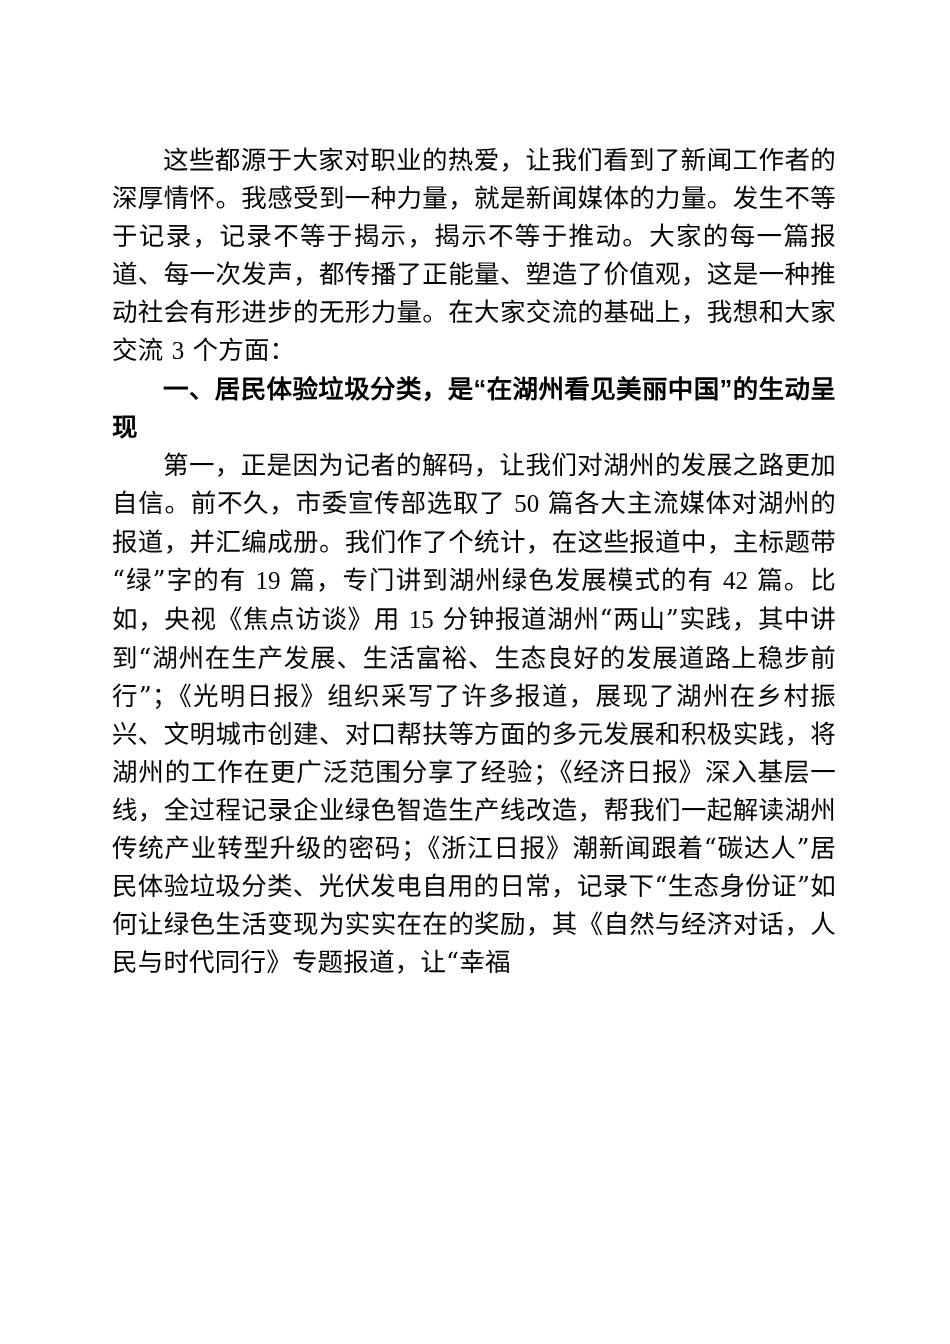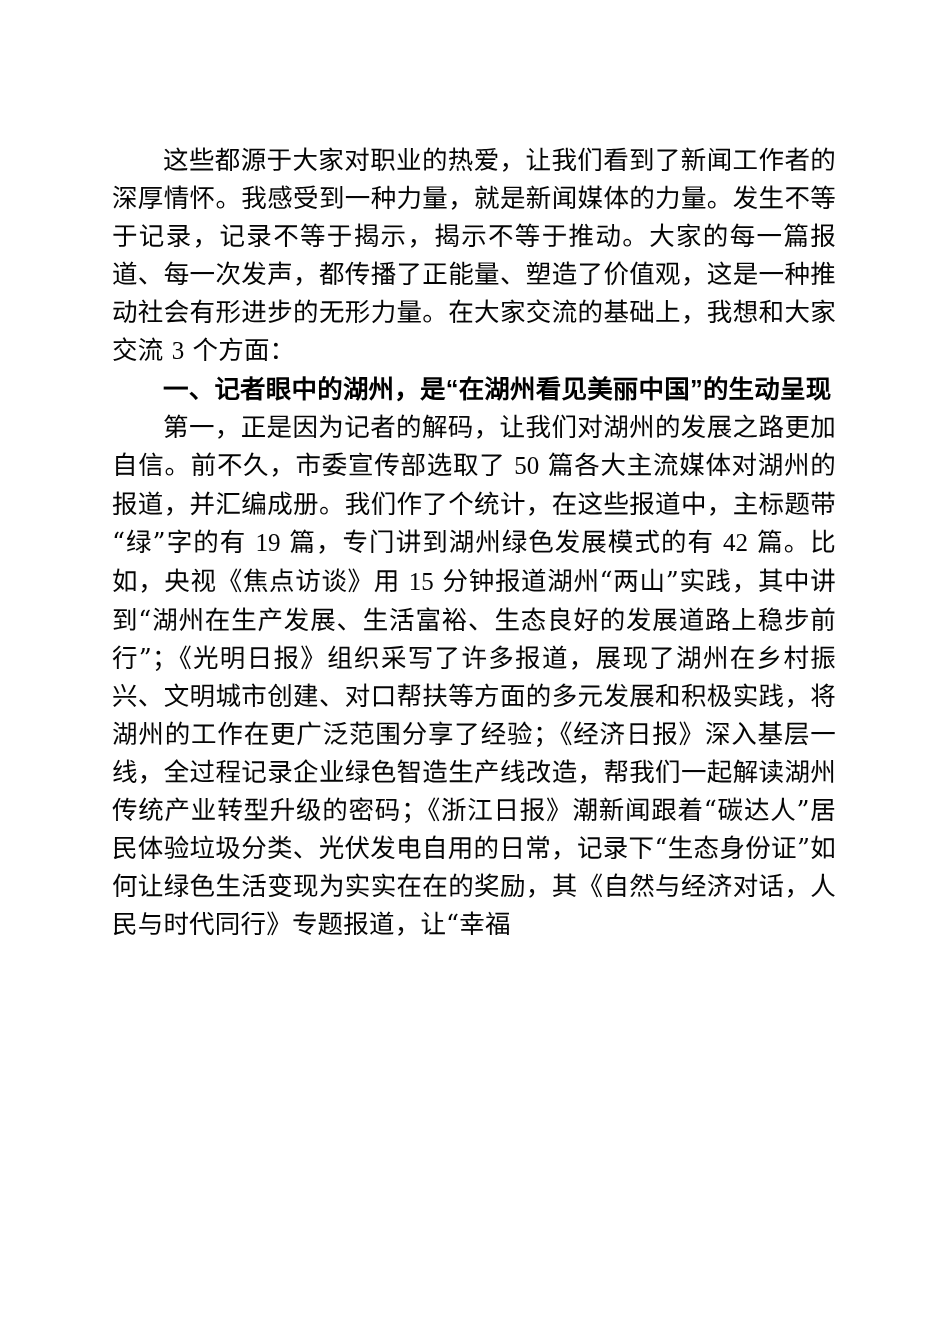--- a/index.html
+++ b/index.html
@@ -62,19 +62,19 @@
   }
 </style>
 </head>
 <body>
 
 <div class="page">
   <div class="doc-body">
 
     <p class="para">这些都源于大家对职业的热爱，让我们看到了新闻工作者的深厚情怀。我感受到一种力量，就是新闻媒体的力量。发生不等于记录，记录不等于揭示，揭示不等于推动。大家的每一篇报道、每一次发声，都传播了正能量、塑造了价值观，这是一种推动社会有形进步的无形力量。在大家交流的基础上，我想和大家交流 <span class="num">3</span> 个方面：</p>
 
-    <p class="heading">一、记者眼中的湖州，是“在湖州看见美丽中国”的生动呈现</p>
+    <p class="heading">一、居民体验垃圾分类，是“在湖州看见美丽中国”的生动呈现</p>
 
 
     <p class="para">第一，正是因为记者的解码，让我们对湖州的发展之路更加自信。前不久，市委宣传部选取了 <span class="num">50</span> 篇各大主流媒体对湖州的报道，并汇编成册。我们作了个统计，在这些报道中，主标题带“绿”字的有 <span class="num">19</span> 篇，专门讲到湖州绿色发展模式的有 <span class="num">42</span> 篇。比如，央视《焦点访谈》用 <span class="num">15</span> 分钟报道湖州“两山”实践，其中讲到“湖州在生产发展、生活富裕、生态良好的发展道路上稳步前行”；《光明日报》组织采写了许多报道，展现了湖州在乡村振兴、文明城市创建、对口帮扶等方面的多元发展和积极实践，将湖州的工作在更广泛范围分享了经验；《经济日报》深入基层一线，全过程记录企业绿色智造生产线改造，帮我们一起解读湖州传统产业转型升级的密码；《浙江日报》潮新闻跟着“碳达人”居民体验垃圾分类、光伏发电自用的日常，记录下“生态身份证”如何让绿色生活变现为实实在在的奖励，其《自然与经济对话，人民与时代同行》专题报道，让“幸福</p>
 
   </div>
 </div>
 
 </body></html>

